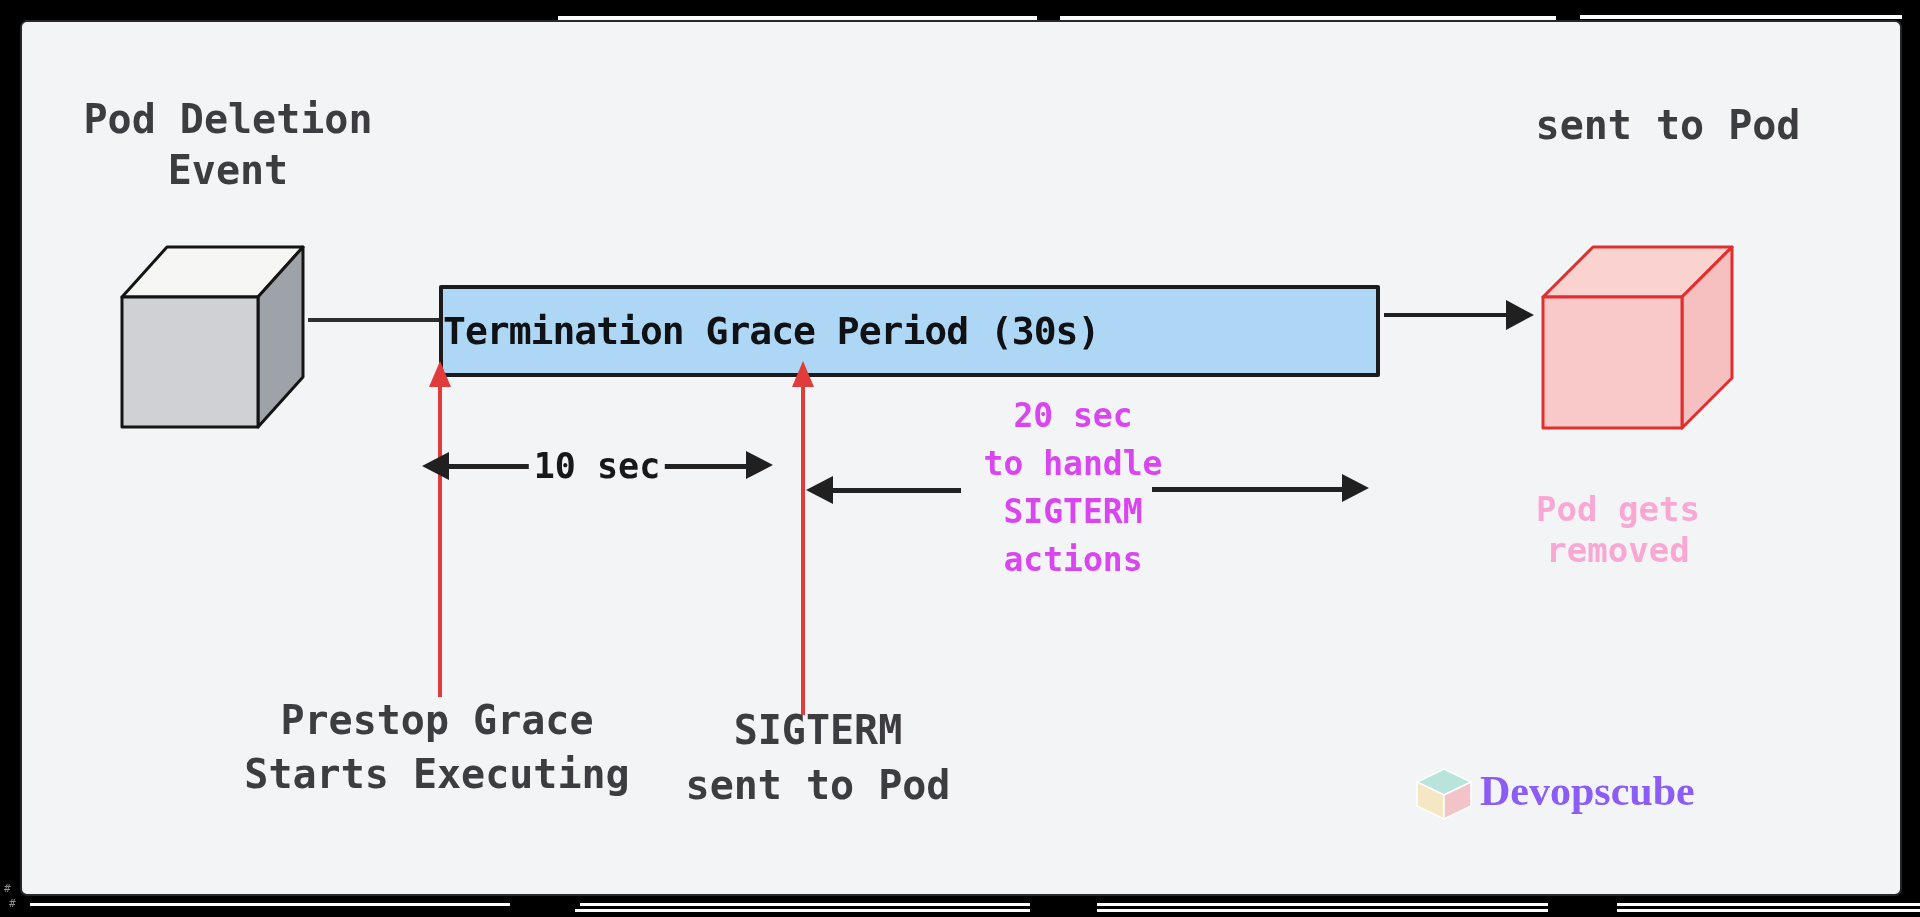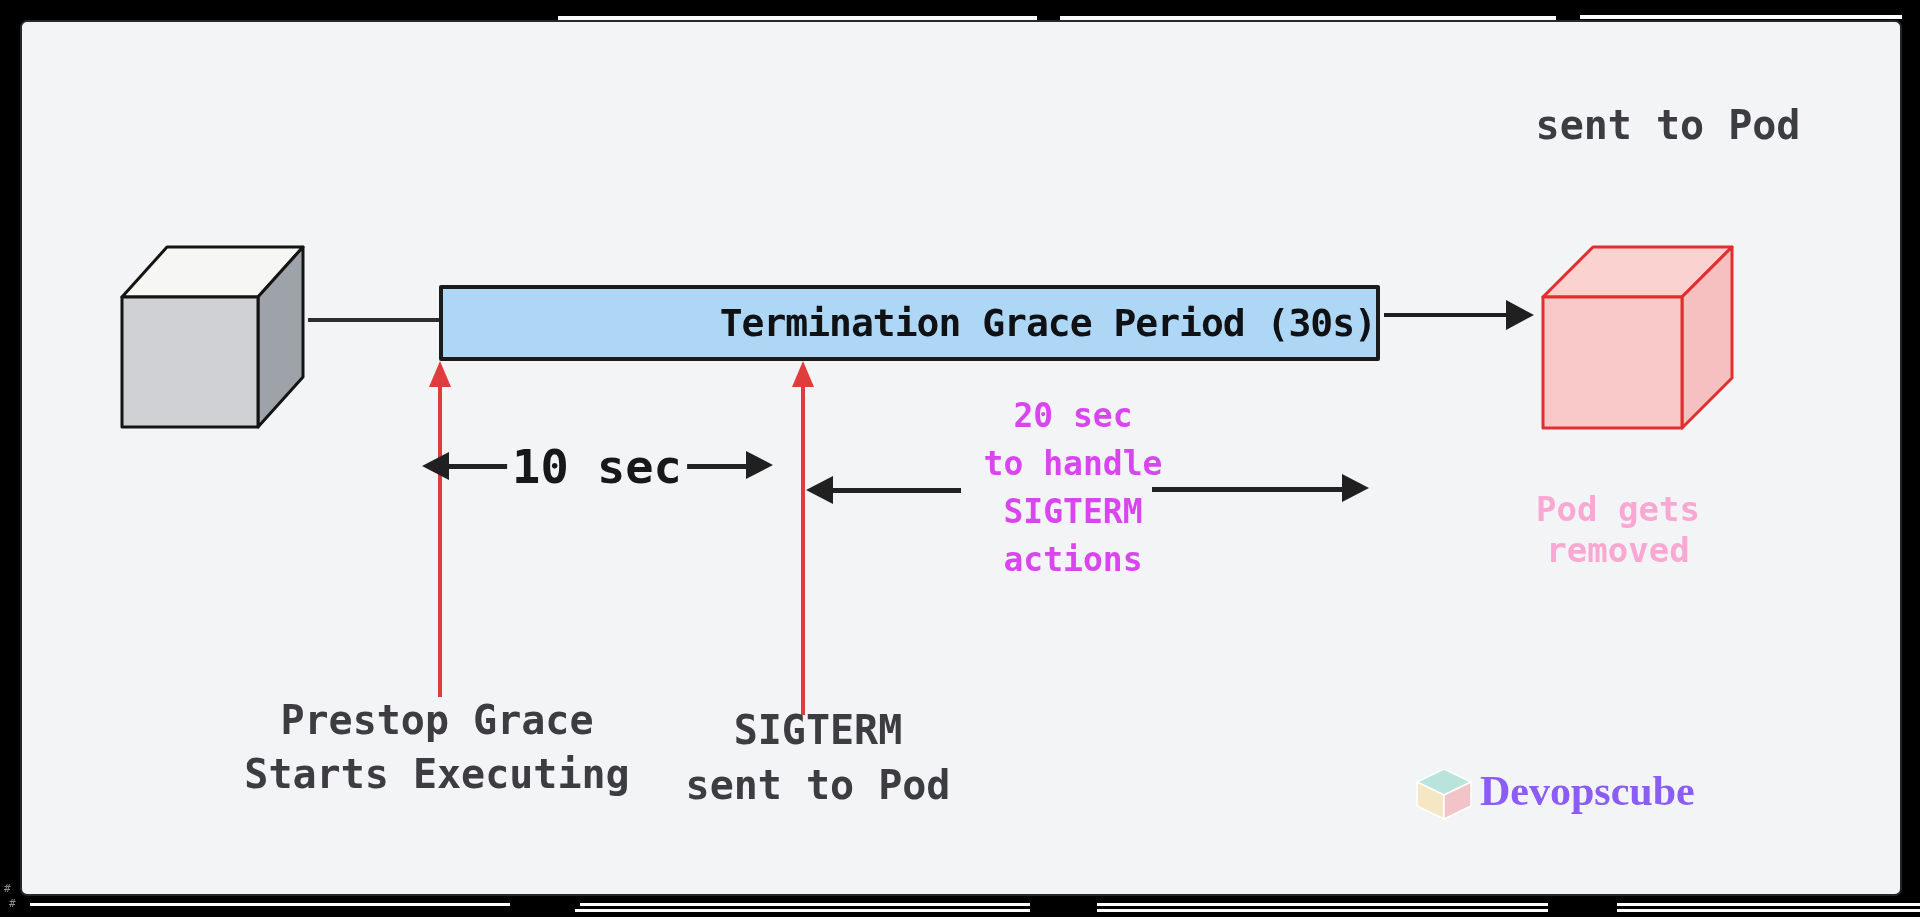--- a/index.html
+++ b/index.html
@@ -4,56 +4,60 @@
 <style>
   html,body{margin:0;padding:0;background:#000;}
   #app{position:relative;width:1920px;height:917px;background:#000;overflow:hidden;
        font-family:"DejaVu Sans Mono", monospace;}
   .card{position:absolute;left:20px;top:20px;width:1882px;height:876px;
         background:#f3f4f6;border:2px solid #24282c;border-radius:7px;box-sizing:border-box;}
   
   .lbl{position:absolute;transform:translateX(-50%);text-align:center;
        font-weight:bold;color:#3d3d41;white-space:nowrap;}
   
-  .bar{position:absolute;left:439px;top:285px;width:941px;height:76px;box-sizing:border-box;
+  .bar{position:absolute;left:439px;top:285px;width:941px;height:92px;box-sizing:border-box;
        background:#aed7f5;border:4px solid #1b1b1b;border-radius:2px;
-       display:flex;align-items:center;justify-content:flex-end;}
+       display:flex;align-items:center;justify-content:flex-start;}
   .bar span{font-size:38px;font-weight:bold;color:#101114;letter-spacing:-1px;}
   
   .hline{position:absolute;background:#2e2e2e;}
   
   .head-right{position:absolute;width:0;height:0;border-top:15px solid transparent;
               border-bottom:15px solid transparent;border-left:28px solid #202020;}
   .head-left{position:absolute;width:0;height:0;border-top:14px solid transparent;
              border-bottom:14px solid transparent;border-right:27px solid #202020;}
   .head-up-red{position:absolute;width:0;height:0;border-left:11px solid transparent;
                border-right:11px solid transparent;border-bottom:26px solid #e13c3c;}
   .vline-red{position:absolute;width:4px;background:#e13c3c;}
   .blkline{position:absolute;height:5px;background:#222;}
   .ten-label{position:absolute;left:597px;top:466px;transform:translate(-50%,-50%);
-             font-size:47px;font-weight:bold;color:#17181a;background:#f3f4f6;padding:0 5px;white-space:nowrap;}
+             font-size:35px;font-weight:bold;color:#17181a;background:#f3f4f6;padding:0 5px;white-space:nowrap;}
   .cube{position:absolute;}
   
   .logo-text{position:absolute;left:1480px;top:767px;font-family:Liberation Serif, serif;
              font-size:42px;font-weight:bold;color:#8b5cf6;letter-spacing:0;}
   
   .wseg{position:absolute;background:#fdfdfd;}
   .speck{position:absolute;color:#8e8e8e;font-size:11px;line-height:10px;}
 </style>
 </head>
 <body>
 
 <div id="app">
 
   <div class="card"></div>
 
   <div class="wseg" style="left:558px;top:16px;width:479px;height:4px;"></div>
   <div class="wseg" style="left:1060px;top:16px;width:496px;height:4px;"></div>
   <div class="wseg" style="left:1580px;top:15px;width:322px;height:4px;"></div>
 
+  <div class="lbl" style="left:228px;top:94px;font-size:40px;line-height:51px;">
+    <div>Pod Deletion</div>
+    <div>Event</div>
+  </div>
 
   <div class="lbl" style="left:1668px;top:99px;font-size:40px;line-height:52px;">
     <div>sent to Pod</div>
   </div>
 
   <svg class="cube" style="left:116px;top:240px;" width="200" height="195" viewBox="0 0 200 195">
     <polygon points="6,57 142,57 187,7 51,7" fill="#f6f6f4" stroke="#141414" stroke-width="3" stroke-linejoin="round"></polygon>
     <polygon points="142,57 187,7 187,137 142,187" fill="#9ea3a9" stroke="#141414" stroke-width="3" stroke-linejoin="round"></polygon>
     <polygon points="6,57 142,57 142,187 6,187" fill="#cfd1d4" stroke="#141414" stroke-width="3" stroke-linejoin="round"></polygon>
   </svg>

